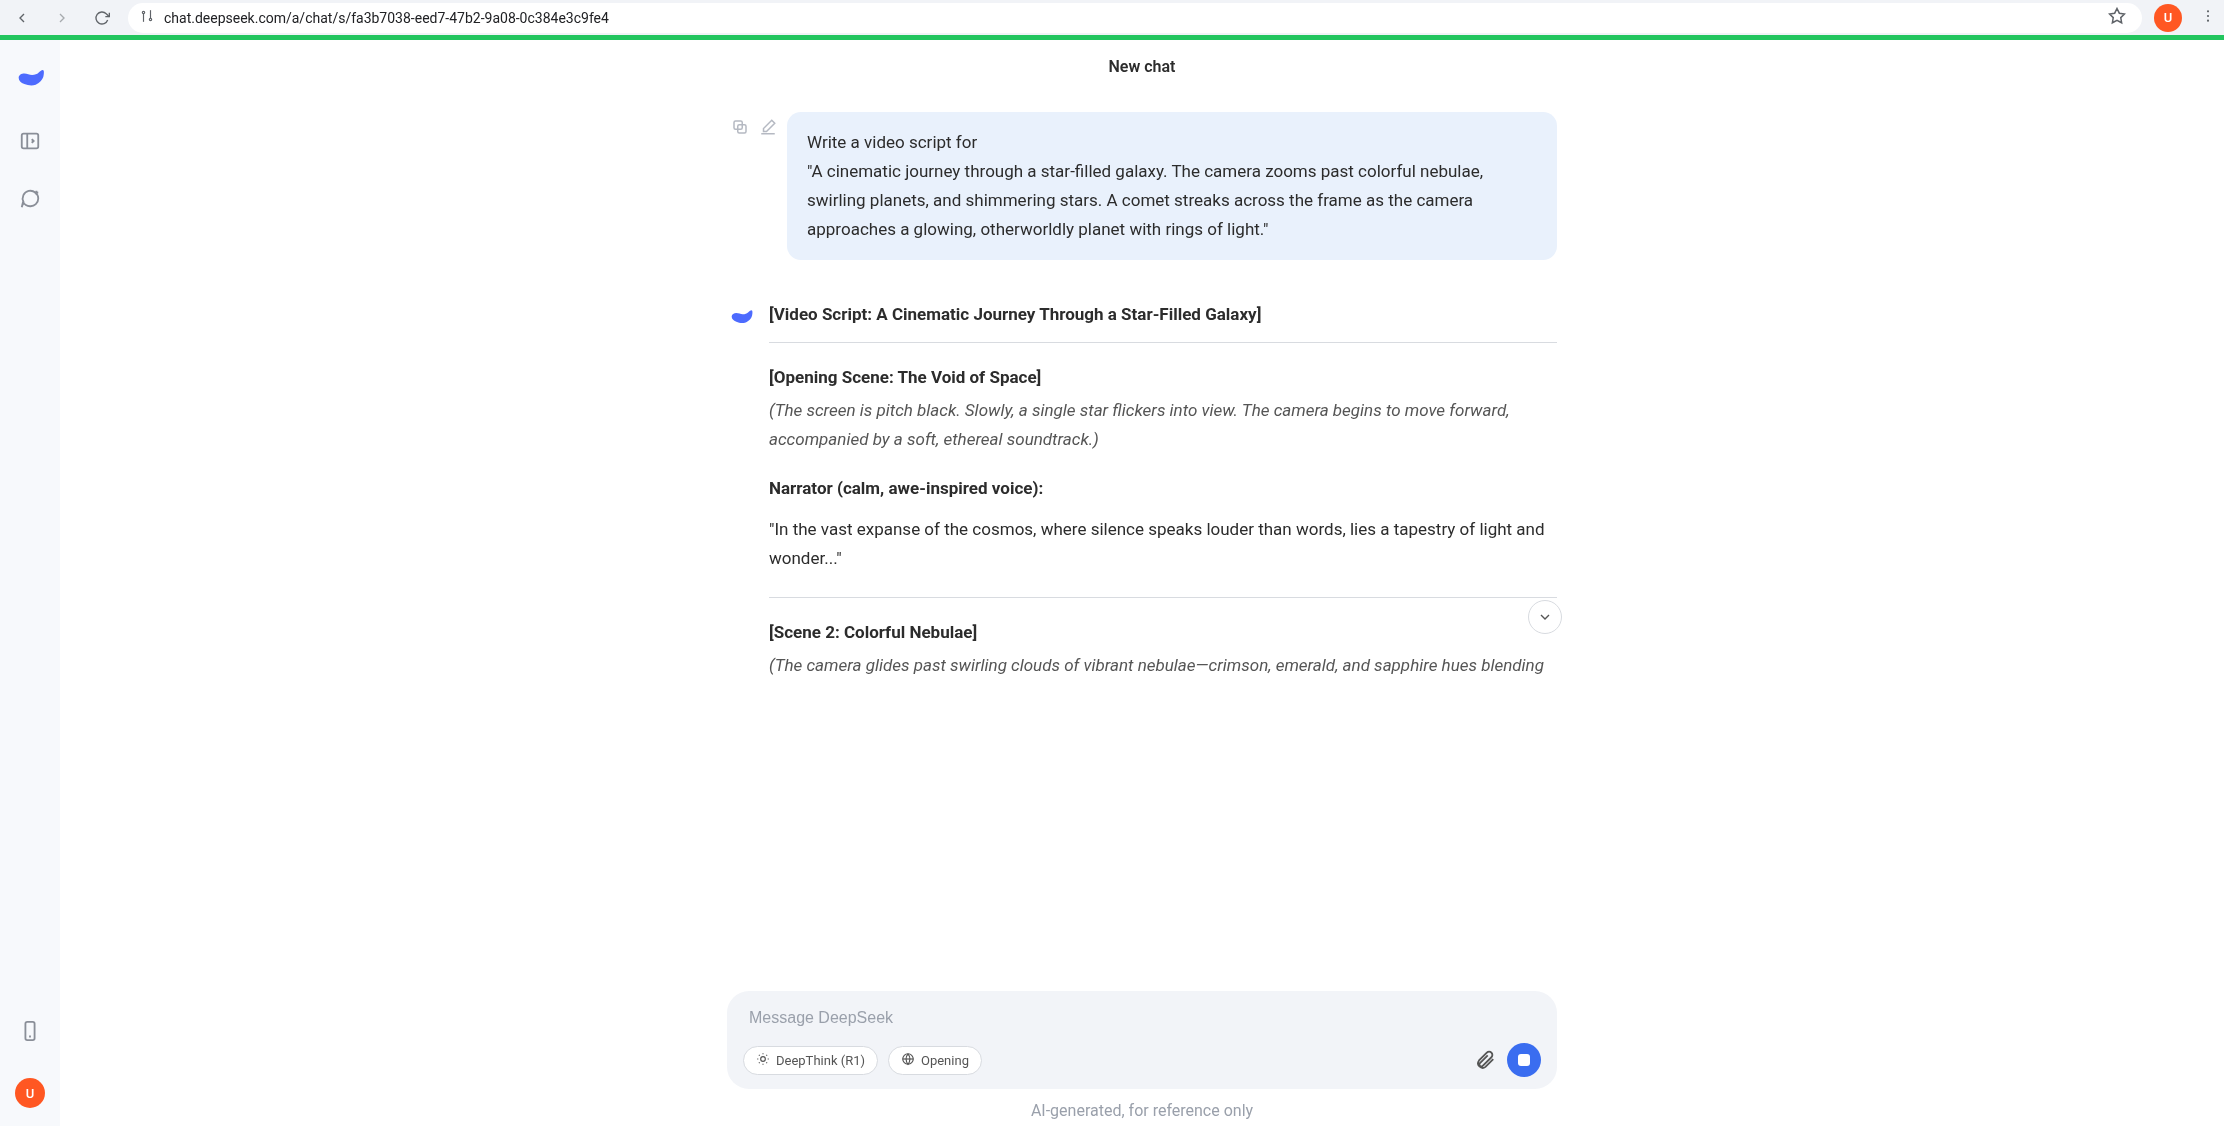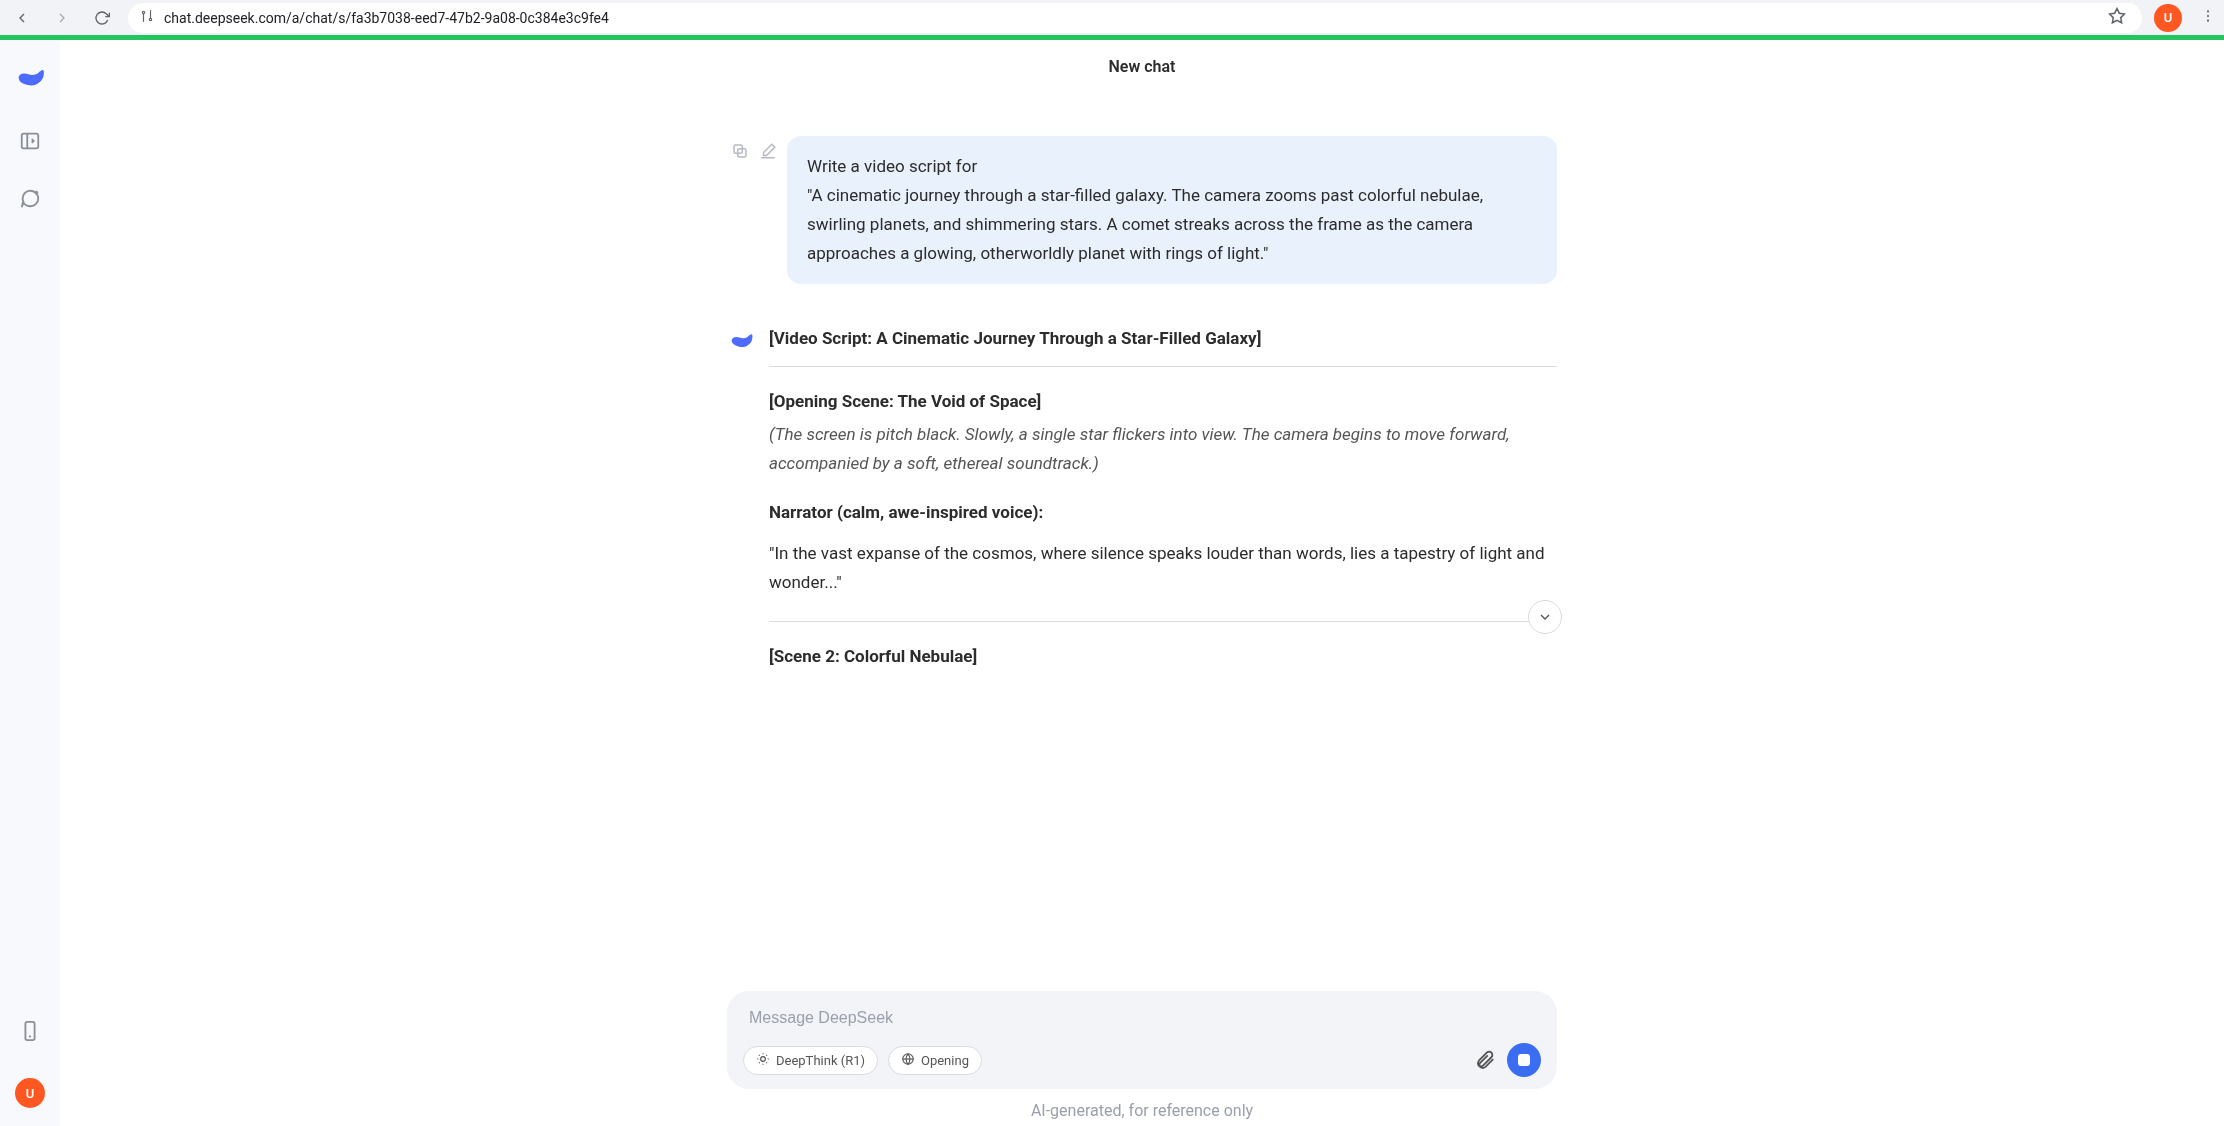--- a/index.html
+++ b/index.html
@@ -67,21 +67,21 @@
       display:flex; align-items:center; justify-content:center;
     }
     .sb-spacer { flex: 1; }
     .sb-avatar {
       width: 30px; height: 30px; border-radius: 50%;
       background: #ff5722; color: #fff;
       display: flex; align-items: center; justify-content: center;
       margin-bottom: 18px; font-size: 13px; font-weight:500;
     }
     
-    .main { flex: 1; display: flex; flex-direction: column; position: relative; gap: 24px; }
+    .main { flex: 1; display: flex; flex-direction: column; position: relative; }
     .title-bar {
       height: 52px;
       display: flex;
       align-items: center;
       justify-content: center;
       font-weight: 600;
       font-size: 16px;
       color: #2c2c2c;
     }
     .chat-area {
@@ -320,20 +320,21 @@
 
             <div class="scene-title">[Opening Scene: The Void of Space]</div>
             <div class="muted-italic">(The screen is pitch black. Slowly, a single star flickers into view. The camera begins to move forward, accompanied by a soft, ethereal soundtrack.)</div>
 
             <div class="narrator-label">Narrator (calm, awe-inspired voice):</div>
             <div>"In the vast expanse of the cosmos, where silence speaks louder than words, lies a tapestry of light and wonder..."</div>
 
             <hr class="hr" style="margin-top:24px;">
 
             <div class="scene-title">[Scene 2: Colorful Nebulae]</div>
+            <div class="muted-italic">(The camera glides past swirling clouds of vibrant nebulae—crimson, emerald, and sapphire hues blending</div>
           </div>
         </div>
 
       </div>
     </div>
 
     <div class="scroll-down">
       <svg width="16" height="16" viewBox="0 0 24 24" fill="none" stroke="currentColor" stroke-width="2">
           <polyline points="6 9 12 15 18 9"></polyline>
         </svg>

